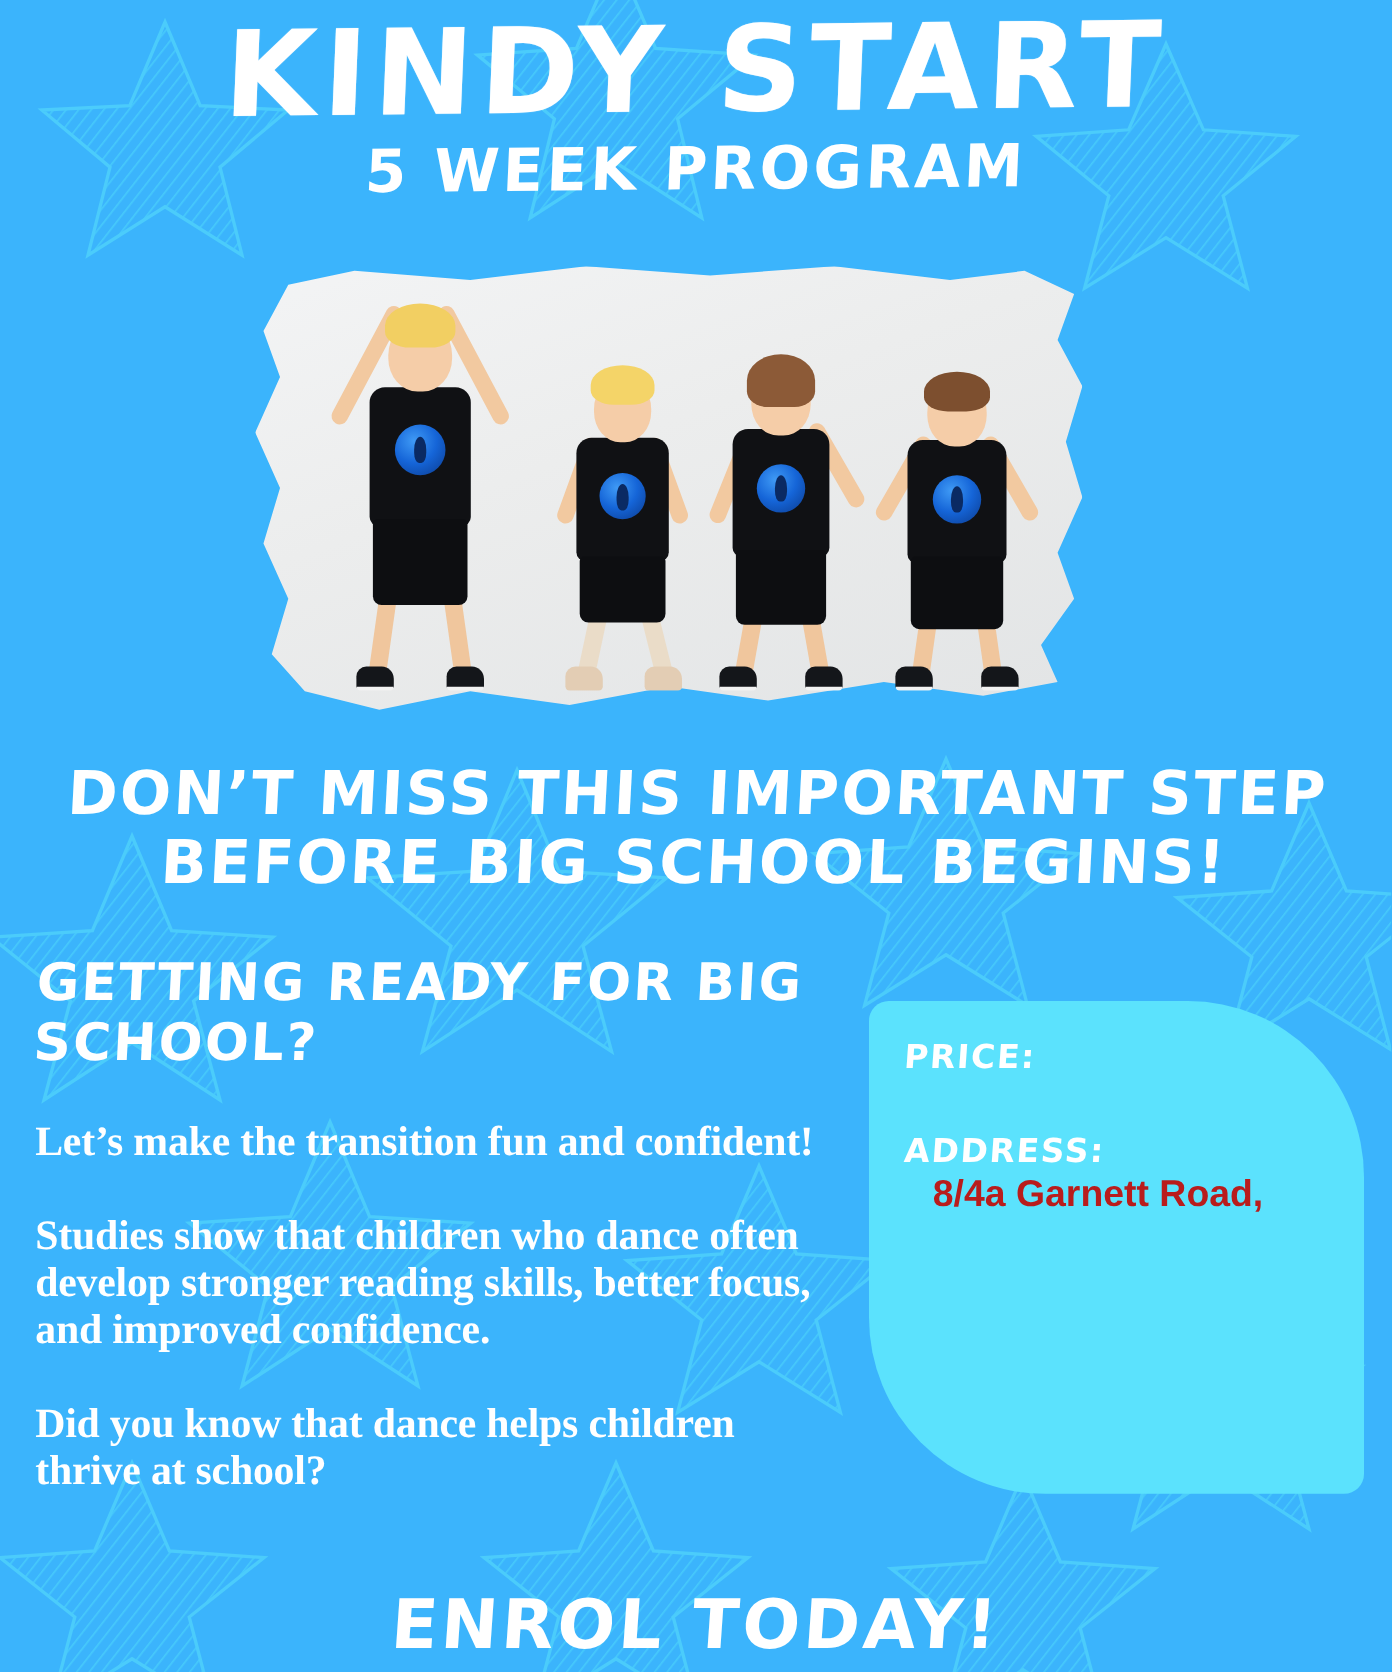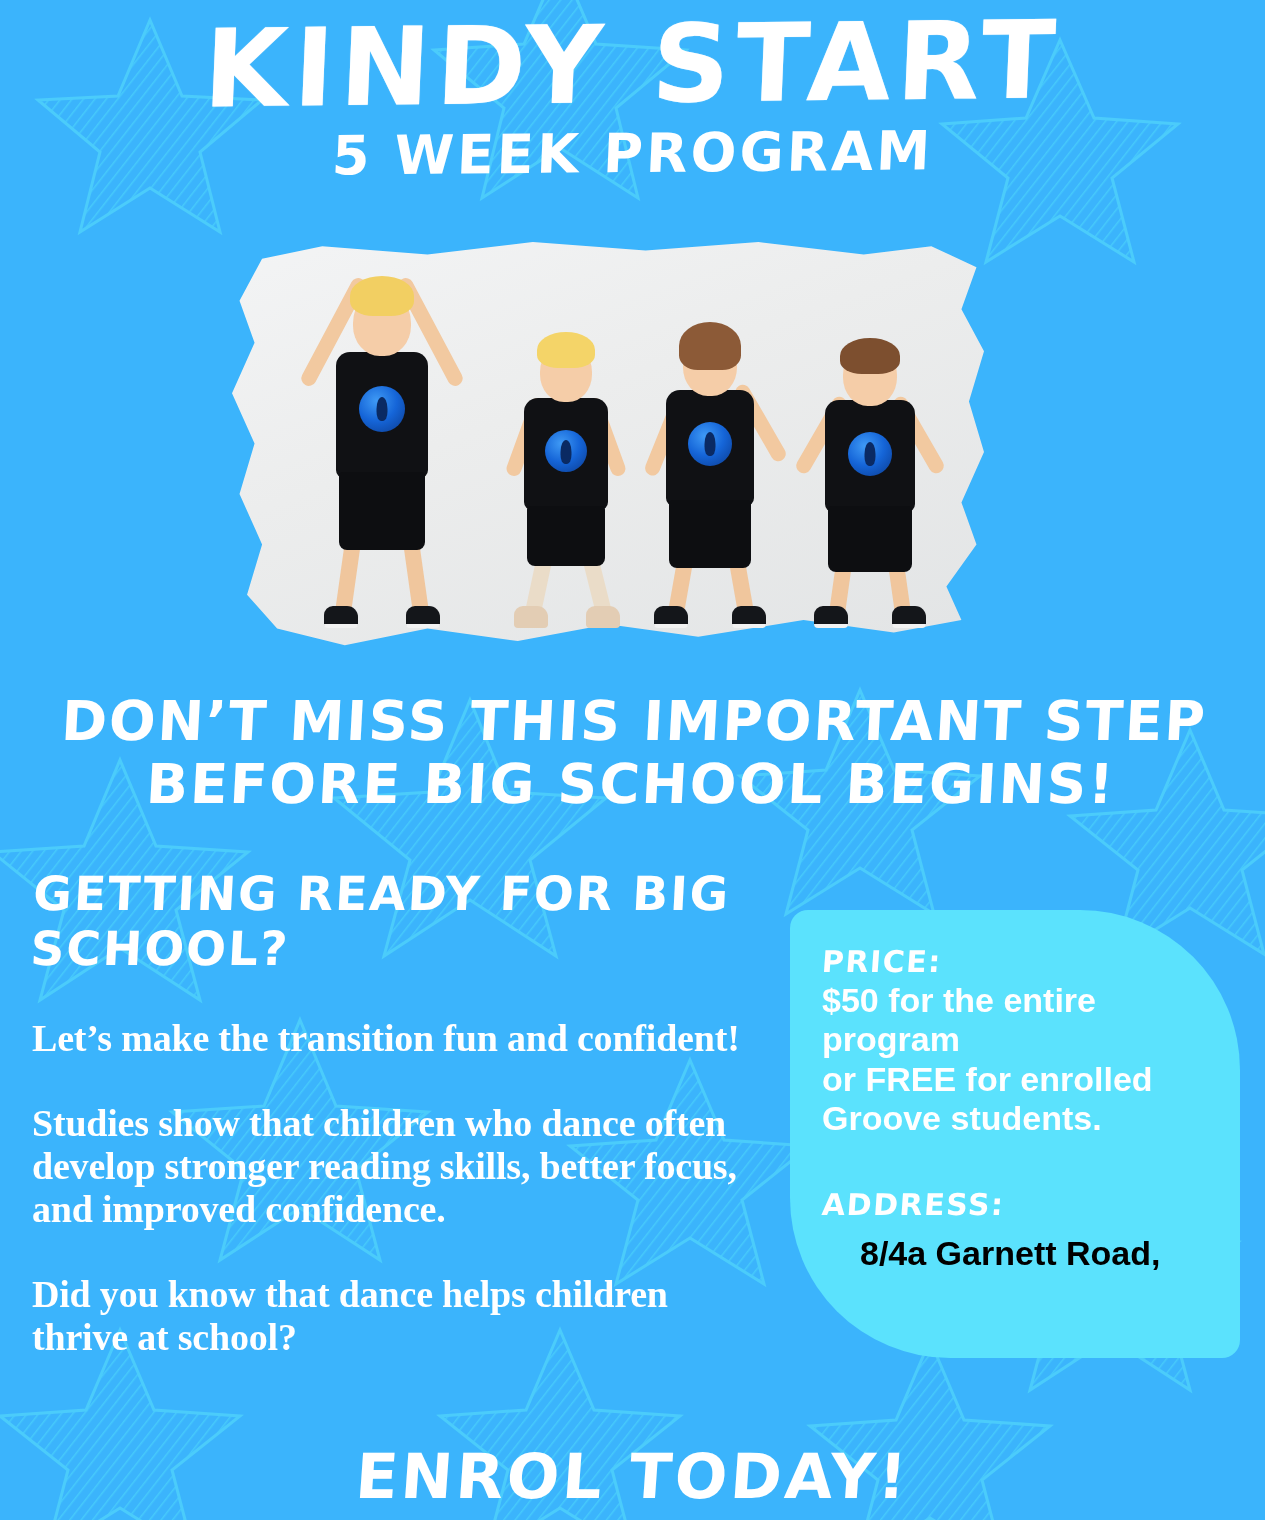--- a/index.html
+++ b/index.html
@@ -241,22 +241,22 @@
     line-height: 1.16;
     color: #ffffff;
     margin: 0;
   }
   .card-gap { height: 48px; }
   .card-address {
     font-family: "Liberation Sans", sans-serif;
     font-weight: 700;
     font-size: 34px;
     line-height: 1.16;
-    color: #000000;
-    margin: 12px;
+    color: #b91c1c;
+    margin: 0;
     padding-left: 26px;
   }
   .card-address .line2 { display: block; padding-left: 32px; }
 
   
   .cta {
     position: absolute;
     left: 0;
     top: 1440px;
     width: 100%;
@@ -372,26 +372,20 @@
 
   <div class="left-col">
     <h3 class="section-heading">Getting ready for big school?</h3>
     <p class="body-para">Let’s make the transition fun and confident!</p>
     <p class="body-para">Studies show that children who dance often develop stronger reading skills, better focus, and improved confidence.</p>
     <p class="body-para">Did you know that dance helps children thrive at school?</p>
   </div>
 
   <div class="info-card">
     <p class="card-label">Price:</p>
-    <p class="card-text">
-      <span>$50 for the entire</span><br>
-      <span>program</span><br>
-      <span>or FREE for enrolled</span><br>
-      <span>Groove students.</span>
-    </p>
     <div class="card-gap"></div>
     <p class="card-label">Address:</p>
     <p class="card-address">
       <span>8/4a Garnett Road,</span>
     </p>
   </div>
 
   <div class="cta">
     <span>Enrol Today!</span>
   </div>

